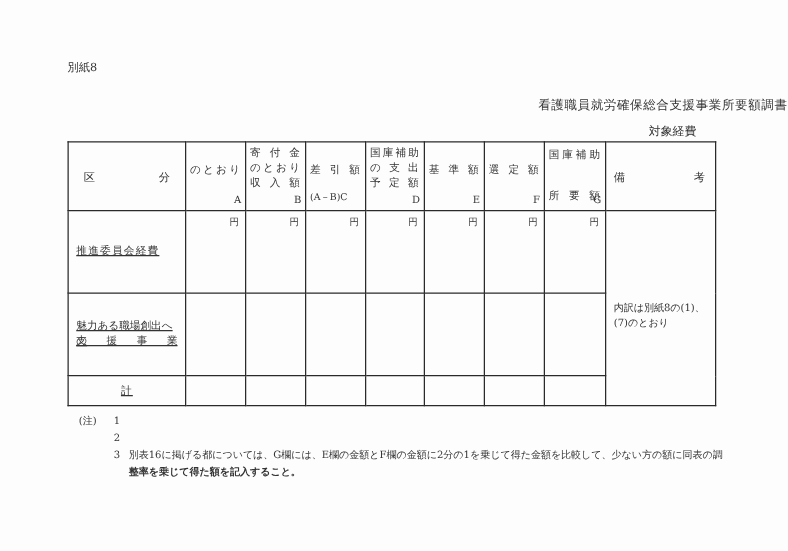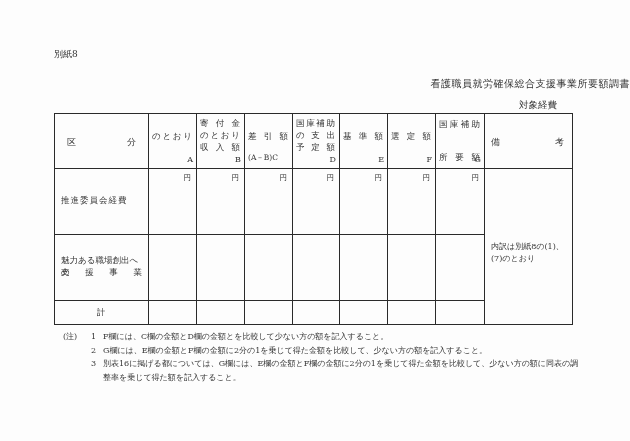--- a/index.html
+++ b/index.html
@@ -13,28 +13,28 @@
                table-layout:fixed; width:518px; height:211px; }
   table.main td { border:1.5px solid #2a2a2a; padding:0; font-size:8.5px; position:relative; vertical-align:top; }
   .hdr { height:55px; }
   .r1 { height:66px; }
   .r2 { height:66px; }
   .r3 { height:24px; }
   .hlines { position:absolute; left:3px; right:3px; text-align:justify; text-align-last:justify; line-height:12px; letter-spacing:1px; }
   .hletter { position:absolute; right:3px; bottom:4px; font-size:8px; }
   .yen { position:absolute; right:5px; top:4px; font-size:7.5px; }
   .kubun { position:absolute; left:12px; right:12px; top:22px; display:flex; justify-content:space-between; font-size:9px; }
-  .rowlabel { position:absolute; left:6px; right:6px; font-size:8.5px; letter-spacing:1px; }
+  .rowlabel { position:absolute; left:6px; right:6px; font-size:8.5px; letter-spacing:1px;text-decoration:underline; }
   .biko-h { position:absolute; left:6px; right:8px; top:22px; display:flex; justify-content:space-between; font-size:9px; }
   .biko-note { position:absolute; left:6px; right:4px; top:7px; font-size:8px; line-height:12px; }
   .notes { left:63px; top:330px; font-size:8px; line-height:13.5px; width:520px; }
   .note-line { display:flex; }
   .note-prefix { width:28px; flex:none; }
   .note-num { width:12px; flex:none; }
-  .cont { padding-left:40px; }
+  .cont { padding-left:40px;font-weight:bold; }
 </style>
 </head>
 <body>
 
 <div class="abs label-top">別紙8</div>
 <div class="abs title">看護職員就労確保総合支援事業所要額調書</div>
 <div class="abs pref">対象経費</div>
 
 <table class="main">
   <colgroup>
@@ -153,26 +153,24 @@
     <td></td>
     <td></td>
   </tr>
 </tbody>
   </table>
 
 <div class="abs notes">
   <div class="note-line">
     <span class="note-prefix">(注)</span>
     <span class="note-num">1</span>
-    <span>F欄には、C欄の金額とD欄の金額とを比較して少ない方の額を記入すること。</span>
   </div>
   <div class="note-line">
     <span class="note-prefix"></span>
     <span class="note-num">2</span>
-    <span>G欄には、E欄の金額とF欄の金額に2分の1を乗じて得た金額を比較して、少ない方の額を記入すること。</span>
   </div>
   <div class="note-line">
     <span class="note-prefix"></span>
     <span class="note-num">3</span>
     <span>別表16に掲げる都については、G欄には、E欄の金額とF欄の金額に2分の1を乗じて得た金額を比較して、少ない方の額に同表の調</span>
   </div>
   <div class="cont">整率を乗じて得た額を記入すること。</div>
 </div>
 
 </body></html>

